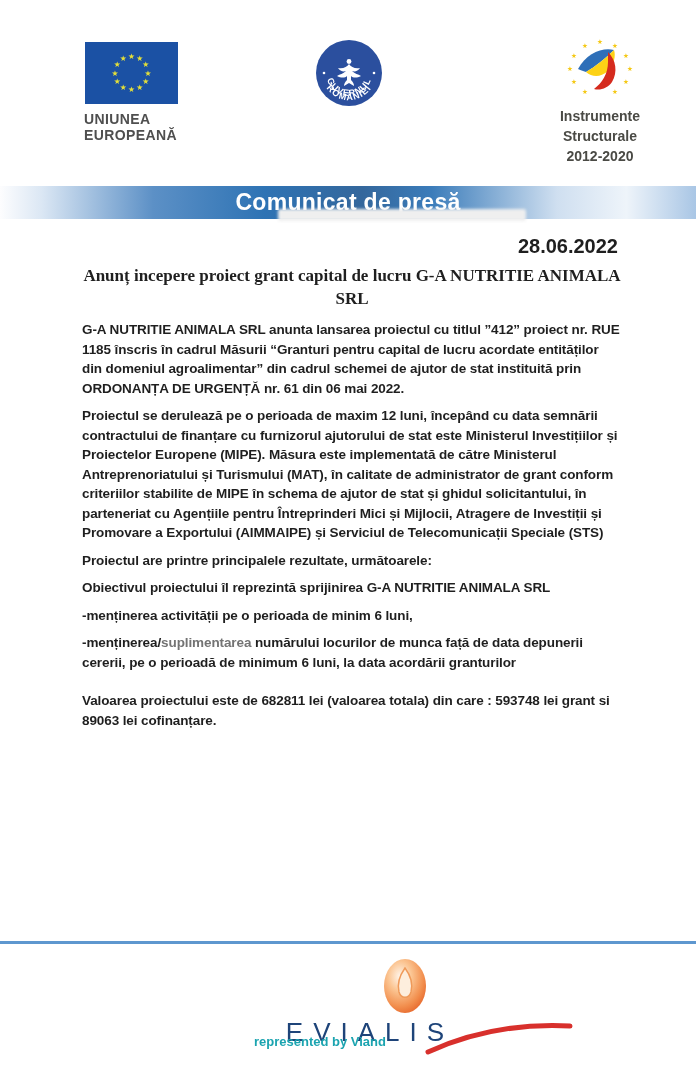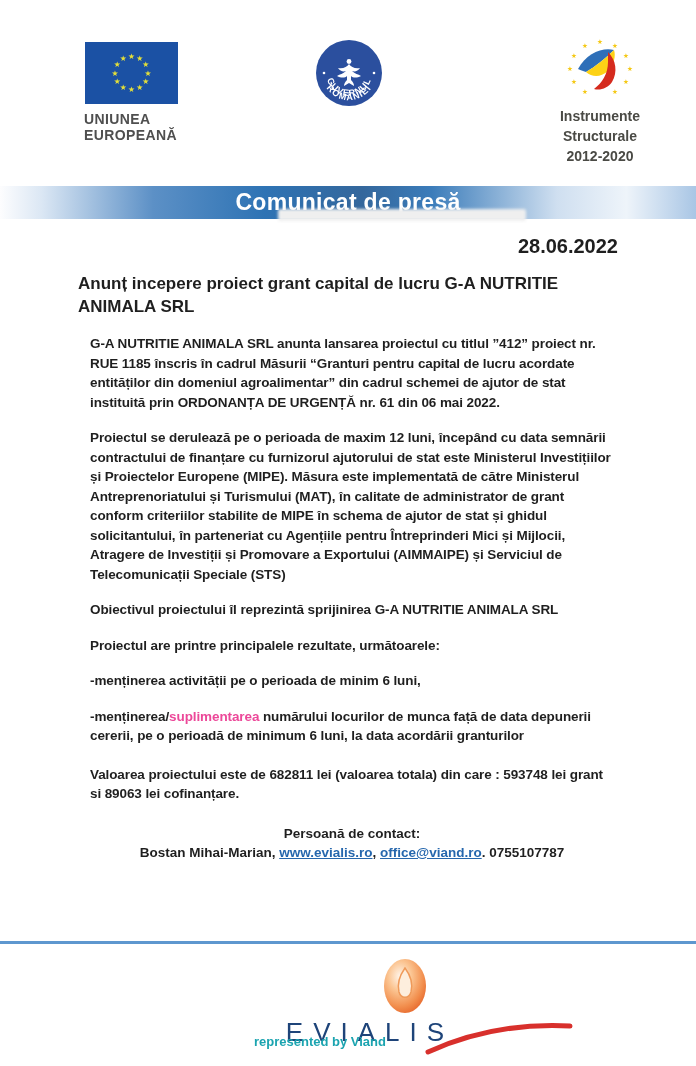--- a/index.html
+++ b/index.html
@@ -34,26 +34,26 @@
   
   .redact{
     position:absolute;top:209px;left:278px;width:248px;height:12px;
     background:#efefef;filter:blur(1.5px);border-radius:2px;
   }
 
   
   .content{position:absolute;top:236px;left:74px;width:556px;}
   .doc-date{text-align:right;font-weight:700;font-size:20px;line-height:20px;padding-right:12px;}
   .doc-title{
-    margin:16px auto 10px auto;max-width:548px;text-align:left;
-    font-weight:700;font-size:17px;line-height:23px;
+    margin:8px auto 10px auto;max-width:548px;text-align:center;
+    font-weight:700;font-size:17px;line-height:23px;font-family:Liberation Serif, serif;
   }
-  .para{font-size:13.5px;line-height:19.5px;font-weight:700;margin:16px;letter-spacing:-0.1px;}
+  .para{font-size:13.5px;line-height:19.5px;font-weight:700;margin:8px;letter-spacing:-0.1px;}
   .para.gap{margin-top:19px;}
-  .red-word{color:#ec4899;}
+  .red-word{color:#737373;}
   .contact{margin-top:20px;text-align:center;font-size:13.5px;line-height:19.5px;font-weight:700;}
   .contact a{color:#2667ad;text-decoration:underline;font-weight:700;}
 
   
   .footer-line{position:absolute;top:941px;left:0;width:696px;height:3px;background:#5e97cf;}
   .evialis{position:absolute;top:944px;left:0;width:696px;height:122px;}
   .egg{position:absolute;left:382px;top:12px;}
   .brand{
     position:absolute;left:240px;top:73px;width:260px;text-align:center;
     color:#1e4479;font-size:26px;font-weight:400;letter-spacing:10px;
@@ -144,31 +144,27 @@
   </div>
 
   <div class="redact"></div>
 
   <div class="content">
     <div class="doc-date">28.06.2022</div>
     <div class="doc-title">Anunț incepere proiect grant capital de lucru G-A NUTRITIE ANIMALA SRL</div>
 
     <p class="para">G-A NUTRITIE ANIMALA SRL anunta lansarea proiectul cu titlul ”412” proiect  nr. RUE 1185 înscris în cadrul Măsurii “Granturi pentru capital de lucru acordate entităților din domeniul agroalimentar” din cadrul schemei de ajutor de stat instituită prin ORDONANȚA DE URGENȚĂ nr. 61 din 06 mai 2022.</p>
     <p class="para">Proiectul se derulează pe o perioada de maxim 12 luni, începând cu data semnării contractului de finanțare cu furnizorul ajutorului de stat este Ministerul Investițiilor și Proiectelor Europene (MIPE). Măsura este implementată de către Ministerul Antreprenoriatului și Turismului (MAT), în calitate de administrator de grant conform criteriilor stabilite de MIPE în schema de ajutor de stat și ghidul solicitantului, în parteneriat cu Agențiile pentru Întreprinderi Mici și Mijlocii, Atragere de Investiții și Promovare a Exportului (AIMMAIPE) și Serviciul de Telecomunicații Speciale (STS)</p>
+    <p class="para">Proiectul are printre principalele rezultate, următoarele:</p>
     <p class="para">Obiectivul proiectului îl reprezintă sprijinirea G-A NUTRITIE ANIMALA SRL</p>
-    <p class="para">Proiectul are printre principalele rezultate, următoarele:</p>
     <p class="para">-menținerea activității pe o perioada de minim 6 luni,</p>
     <p class="para"><span>-menținerea/</span><span class="red-word">suplimentarea</span><span> numărului locurilor de munca față de data depunerii cererii, pe o perioadă de minimum 6 luni, la data acordării granturilor</span></p>
 
     <p class="para gap">Valoarea proiectului este de 682811 lei (valoarea totala) din care : 593748 lei grant si 89063 lei cofinanțare.</p>
 
-    <div class="contact">
-      <div>Persoană de contact:</div>
-      <div><span>Bostan Mihai-Marian, </span><a href="#">www.evialis.ro</a><span>, </span><a href="#">office@viand.ro</a><span>. 0755107787</span></div>
-    </div>
   </div>
 
   <div class="footer-line"></div>
   <div class="evialis">
     <svg class="egg" width="46" height="60" viewBox="0 0 46 60">
       <defs>
         <radialGradient id="eggGrad" cx="38%" cy="32%" r="80%">
           <stop offset="0%" stop-color="#fff6ec"></stop>
           <stop offset="35%" stop-color="#fbc491"></stop>
           <stop offset="70%" stop-color="#f28f4e"></stop>

